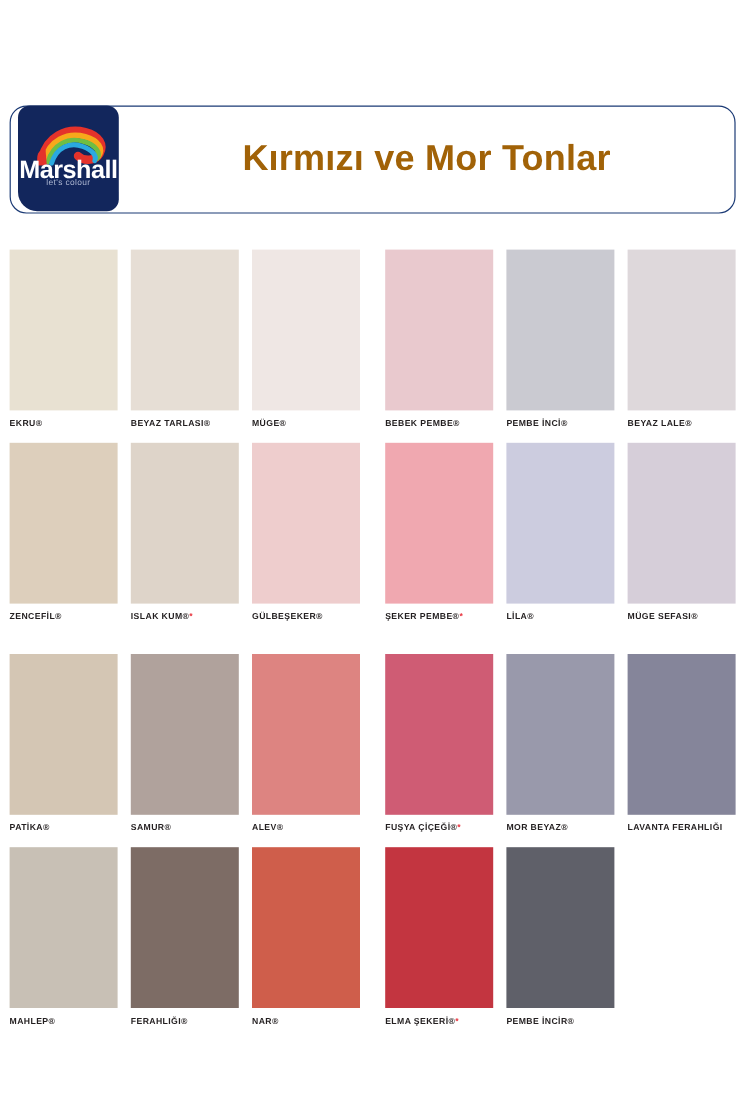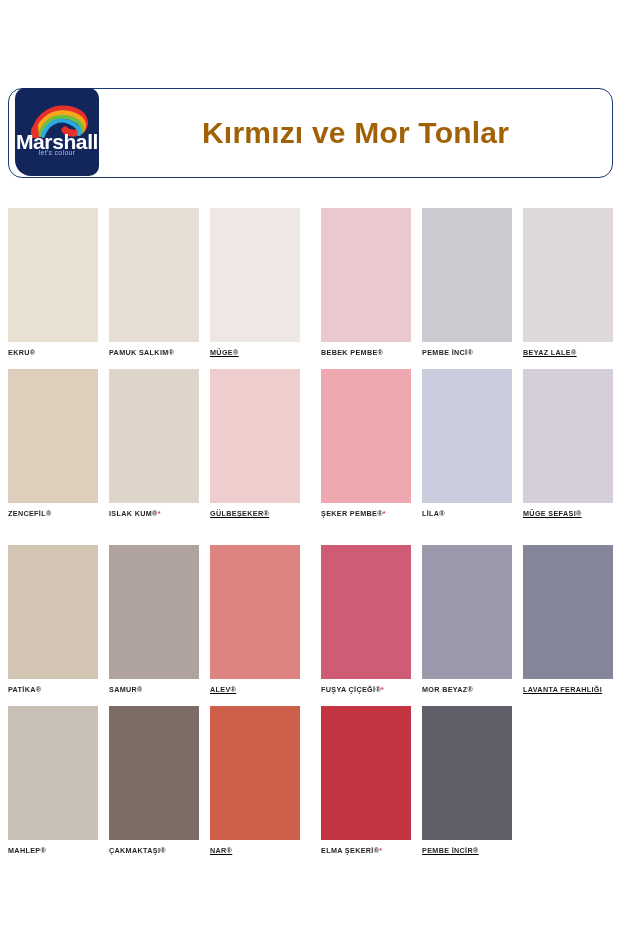--- a/index.html
+++ b/index.html
@@ -112,21 +112,21 @@
     width: 292px;
   }
 
   .group-gap { width: 21px; flex: none; }
 
   .cell {
     width: 90px;
     margin-right: 11px;
   }
 
-  .cell:last-child { margin-right: 16px; text-decoration: underline; }
+  .cell:last-child { margin-right: 16px; }
 
   .chip {
     width: 90px;
     height: 134px;
     display: block;
   }
 
   .chip-label {
     margin-top: 6px;
     font-size: 7.2px;
@@ -164,21 +164,21 @@
 
   <div class="grid-block" id="block-a">
       <div class="swatch-row">
         <div class="group">
           <div class="cell">
             <div class="chip" style="background: rgb(232, 225, 210);"></div>
             <div class="chip-label"><span>EKRU®</span></div>
           </div>
           <div class="cell">
             <div class="chip" style="background: rgb(230, 222, 213);"></div>
-            <div class="chip-label"><span>PAMUK SALKIM®</span></div>
+            <div class="chip-label"><span>BEYAZ TARLASI®</span></div>
           </div>
           <div class="cell">
             <div class="chip" style="background: rgb(239, 231, 228);"></div>
             <div class="chip-label"><span>MÜGE®</span></div>
           </div>
         </div>
         <div class="group-gap"></div>
         <div class="group">
           <div class="cell">
             <div class="chip" style="background: rgb(233, 201, 206);"></div>
@@ -260,21 +260,21 @@
         </div>
       </div>
       <div class="swatch-row">
         <div class="group">
           <div class="cell">
             <div class="chip" style="background: rgb(200, 192, 181);"></div>
             <div class="chip-label"><span>MAHLEP®</span></div>
           </div>
           <div class="cell">
             <div class="chip" style="background: rgb(125, 108, 101);"></div>
-            <div class="chip-label"><span>ÇAKMAKTAŞI®</span></div>
+            <div class="chip-label"><span>FERAHLIĞI®</span></div>
           </div>
           <div class="cell">
             <div class="chip" style="background: rgb(207, 94, 75);"></div>
             <div class="chip-label"><span>NAR®</span></div>
           </div>
         </div>
         <div class="group-gap"></div>
         <div class="group">
           <div class="cell">
             <div class="chip" style="background: rgb(195, 53, 64);"></div>

